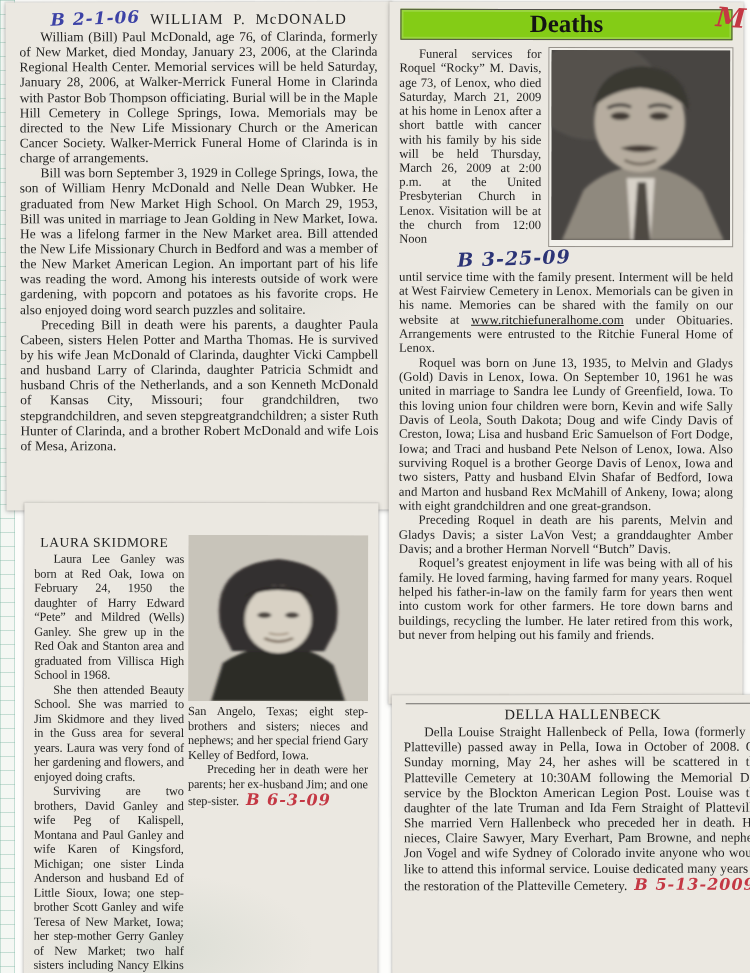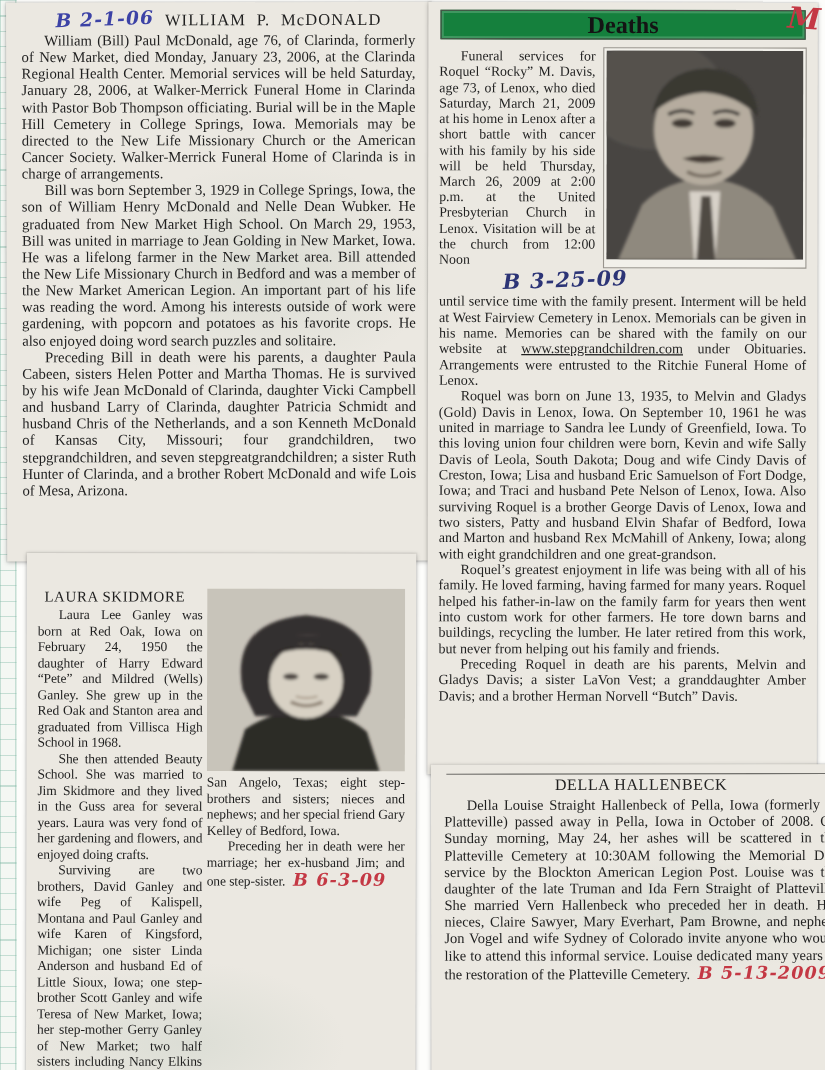--- a/index.html
+++ b/index.html
@@ -31,23 +31,23 @@
   
   .clip-skidmore{left:24px;top:503px;width:334px;height:468px;padding:8px 10px;overflow:hidden;transform:rotate(.1deg);}
   .skid-cols{display:flex;gap:4px;margin-top:24px;}
   .skid-col-l{width:150px;flex:0 0 150px;}
   .skid-col-r{width:156px;flex:1;}
   .clip-skidmore p{font-size:12.3px;line-height:1.18;letter-spacing:-.1px;}
   .skid-title{font-size:13.5px;letter-spacing:.6px;text-indent:6px;margin-bottom:1px;}
   
   .clip-davis{left:389px;top:2px;width:334px;height:689px;padding:5px 10px 8px;transform:rotate(.08deg);}
   .deaths-banner{
-    margin:2px 1px 7px;background:#15803d;border:1px solid #4f4e4a;
+    margin:2px 1px 7px;background:#84cc16;border:1px solid #4f4e4a;
     box-shadow:inset 0 0 0 2px rgba(255,255,255,.18);
-    text-align:center;font-weight:bold;font-size:22px;line-height:1.15;color:#141414;
+    text-align:center;font-weight:bold;font-size:25px;line-height:1.15;color:#141414;
   }
   .davis-row{display:flex;gap:7px;align-items:center;}
   .davis-col-text{width:142px;flex:0 0 142px;}
   .davis-col-text p{font-size:12.6px;line-height:1.13;}
   .clip-davis .full p{font-size:12.8px;line-height:1.12;}
   .photo-frame{background:#f2f0ea;padding:2px;border:1px solid #97938c;flex:1;}
   .print-link{text-decoration:underline;}
   
   .clip-hallenbeck{left:392px;top:695px;width:358px;height:266px;padding:8px 12px;overflow:hidden;transform:rotate(-.1deg);}
   .clip-hallenbeck p{font-size:13.2px;line-height:1.15;}
@@ -104,24 +104,24 @@
             <path d="M90 57 Q101 52 112 58" stroke="#2c2a26" stroke-width="3" fill="none"></path>
             <path d="M64 98 Q82 92 100 98 Q82 106 64 98 Z" fill="#3c352d"></path>
             <path d="M68 110 Q82 118 97 110" stroke="#6e6558" stroke-width="3" fill="none"></path>
           </g>
           <rect width="166" height="190" fill="#b9b2a4" opacity=".06"></rect>
         </svg>
       </div>
     </div>
     <span class="hw hw-navy hw-davis">B 3-25-09</span>
     <div class="full">
-      <p class="no-indent"><span>until service time with the family present.  Interment will be held at West Fairview Cemetery in Lenox.  Memorials can be given in his name. Memories can be shared with the family on our website at </span><span class="print-link">www.stepgrandchildren.com</span><span> under Obituaries. Arrangements were entrusted to the Ritchie Funeral Home of Lenox.</span></p>
+      <p class="no-indent"><span>until service time with the family present.  Interment will be held at West Fairview Cemetery in Lenox.  Memorials can be given in his name. Memories can be shared with the family on our website at </span><span class="print-link">www.ritchiefuneralhome.com</span><span> under Obituaries. Arrangements were entrusted to the Ritchie Funeral Home of Lenox.</span></p>
       <p>Roquel was born on June 13, 1935, to Melvin and Gladys (Gold) Davis in Lenox, Iowa.  On September 10, 1961 he was united in marriage to Sandra lee Lundy of Greenfield, Iowa. To this loving union four children were born, Kevin and wife Sally Davis of Leola, South Dakota; Doug and wife Cindy Davis of Creston, Iowa; Lisa and husband Eric Samuelson of Fort Dodge, Iowa; and Traci and husband Pete Nelson of Lenox, Iowa.  Also surviving Roquel is a brother George Davis of Lenox, Iowa and two sisters, Patty and husband Elvin Shafar of Bedford, Iowa and Marton and husband Rex McMahill of Ankeny, Iowa; along with eight grandchildren and one great-grandson.</p>
+      <p>Preceding Roquel in death are his parents, Melvin and Gladys Davis; a sister LaVon Vest; a granddaughter Amber Davis; and a brother Herman Norvell “Butch” Davis.</p>
       <p>Roquel’s greatest enjoyment in life was being with all of his family.  He loved farming, having farmed for many years. Roquel helped his father-in-law on the family farm for years then went into custom work for other farmers.  He tore down barns and buildings, recycling the lumber.  He later retired from this work, but never from helping out his family and friends.</p>
-      <p>Preceding Roquel in death are his parents, Melvin and Gladys Davis; a sister LaVon Vest; a granddaughter Amber Davis; and a brother Herman Norvell “Butch” Davis.</p>
     </div>
   </div>
 
   <div class="clip clip-skidmore tint2">
     <div class="skid-cols">
       <div class="skid-col-l">
         <div class="skid-title">LAURA SKIDMORE</div>
         <p>Laura Lee Ganley was born at Red Oak, Iowa on February 24, 1950 the daughter of Harry Edward “Pete” and Mildred (Wells) Ganley.  She grew up in the Red Oak and Stanton area and graduated from Villisca High School in 1968.</p>
         <p>She then attended Beauty School.  She was married to Jim Skidmore and they lived in the Guss area for several years. Laura was very fond of her gardening and flowers, and enjoyed doing crafts.</p>
         <p>Surviving are two brothers, David Ganley and wife Peg of Kalispell, Montana and Paul Ganley and wife Karen of Kingsford, Michigan; one sister Linda Anderson and husband Ed of Little Sioux, Iowa; one step-brother Scott Ganley and wife Teresa of New Market, Iowa; her step-mother Gerry Ganley of New Market; two half sisters including Nancy Elkins of</p>
@@ -141,21 +141,21 @@
             <ellipse cx="78" cy="84" rx="29" ry="34" fill="#d7d0c2"></ellipse>
             <path d="M48 62 Q78 48 108 62 Q100 52 78 50 Q56 52 48 62 Z" fill="#262321"></path>
             <ellipse cx="66" cy="80" rx="6" ry="3" fill="#46403a"></ellipse>
             <ellipse cx="90" cy="80" rx="6" ry="3" fill="#46403a"></ellipse>
             <path d="M66 103 Q78 110 91 103" stroke="#8a7d6e" stroke-width="3" fill="none"></path>
             <path d="M70 98 Q78 101 87 98" stroke="#a99a88" stroke-width="2" fill="none"></path>
           </g>
           <rect width="156" height="166" fill="#efece4" opacity=".05"></rect>
         </svg>
         <p class="no-indent">San Angelo, Texas; eight step-brothers and sisters; nieces and nephews; and her special friend Gary Kelley of Bedford, Iowa.</p>
-        <p><span>Preceding her in death were her marriage; her ex-husband Jim; and one step-sister.</span><span class="hw hw-red hw-inline">B 6-3-09</span></p>
+        <p><span>Preceding her in death were her parents; her ex-husband Jim; and one step-sister.</span><span class="hw hw-red hw-inline">B 6-3-09</span></p>
       </div>
     </div>
   </div>
 
   <div class="clip clip-hallenbeck tint1">
     <div class="hall-title">DELLA HALLENBECK</div>
     <p><span>Della Louise Straight Hallenbeck of Pella, Iowa (formerly of  Platteville) passed away in Pella, Iowa in October of 2008.  On Sunday morning, May 24, her ashes will be scattered in the Platteville  Cemetery at 10:30AM following the Memorial Day service by the Blockton  American Legion Post.  Louise was the daughter of the late Truman and Ida Fern Straight of Platteville.  She married Vern Hallenbeck who  preceded her in death.  Her nieces, Claire Sawyer, Mary Everhart, Pam Browne, and nephew Jon Vogel and wife Sydney of Colorado invite anyone who would like to attend this informal service.  Louise dedicated many  years to the restoration of the Platteville Cemetery.</span><span class="hw hw-red hw-inline">B 5-13-2009</span></p>
   </div>
 
   <div class="corner-mark hw hw-red">M</div>

